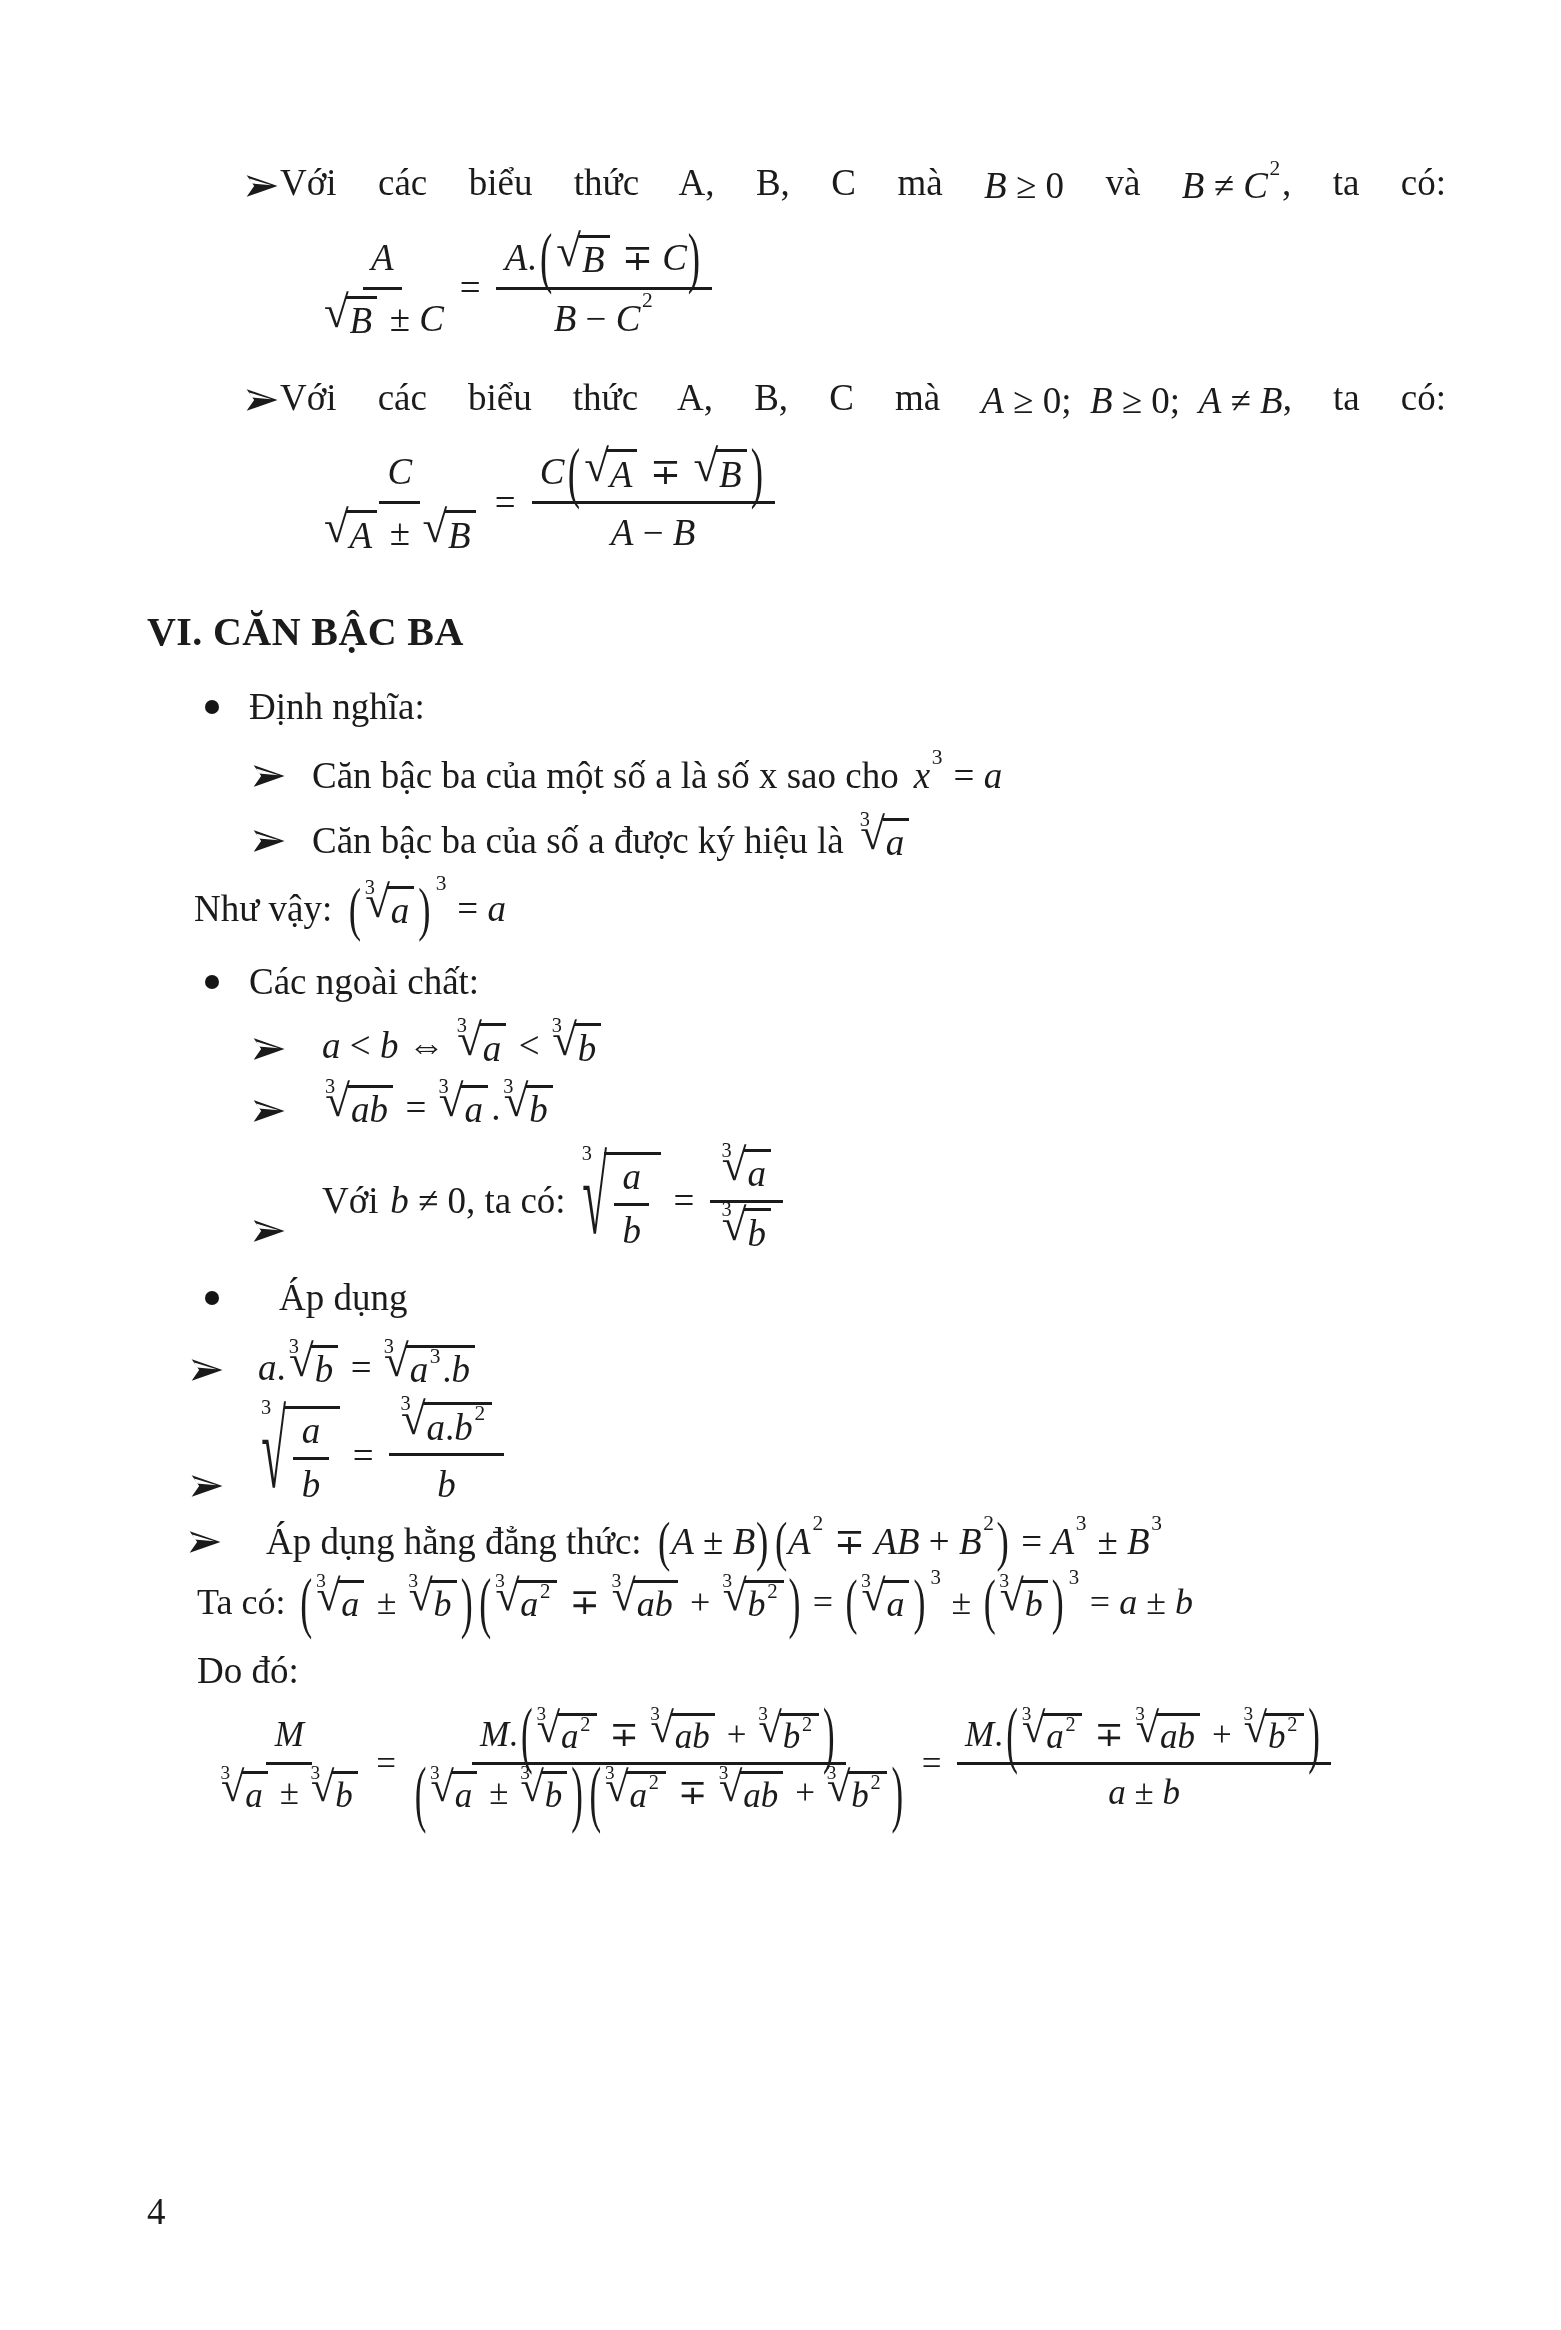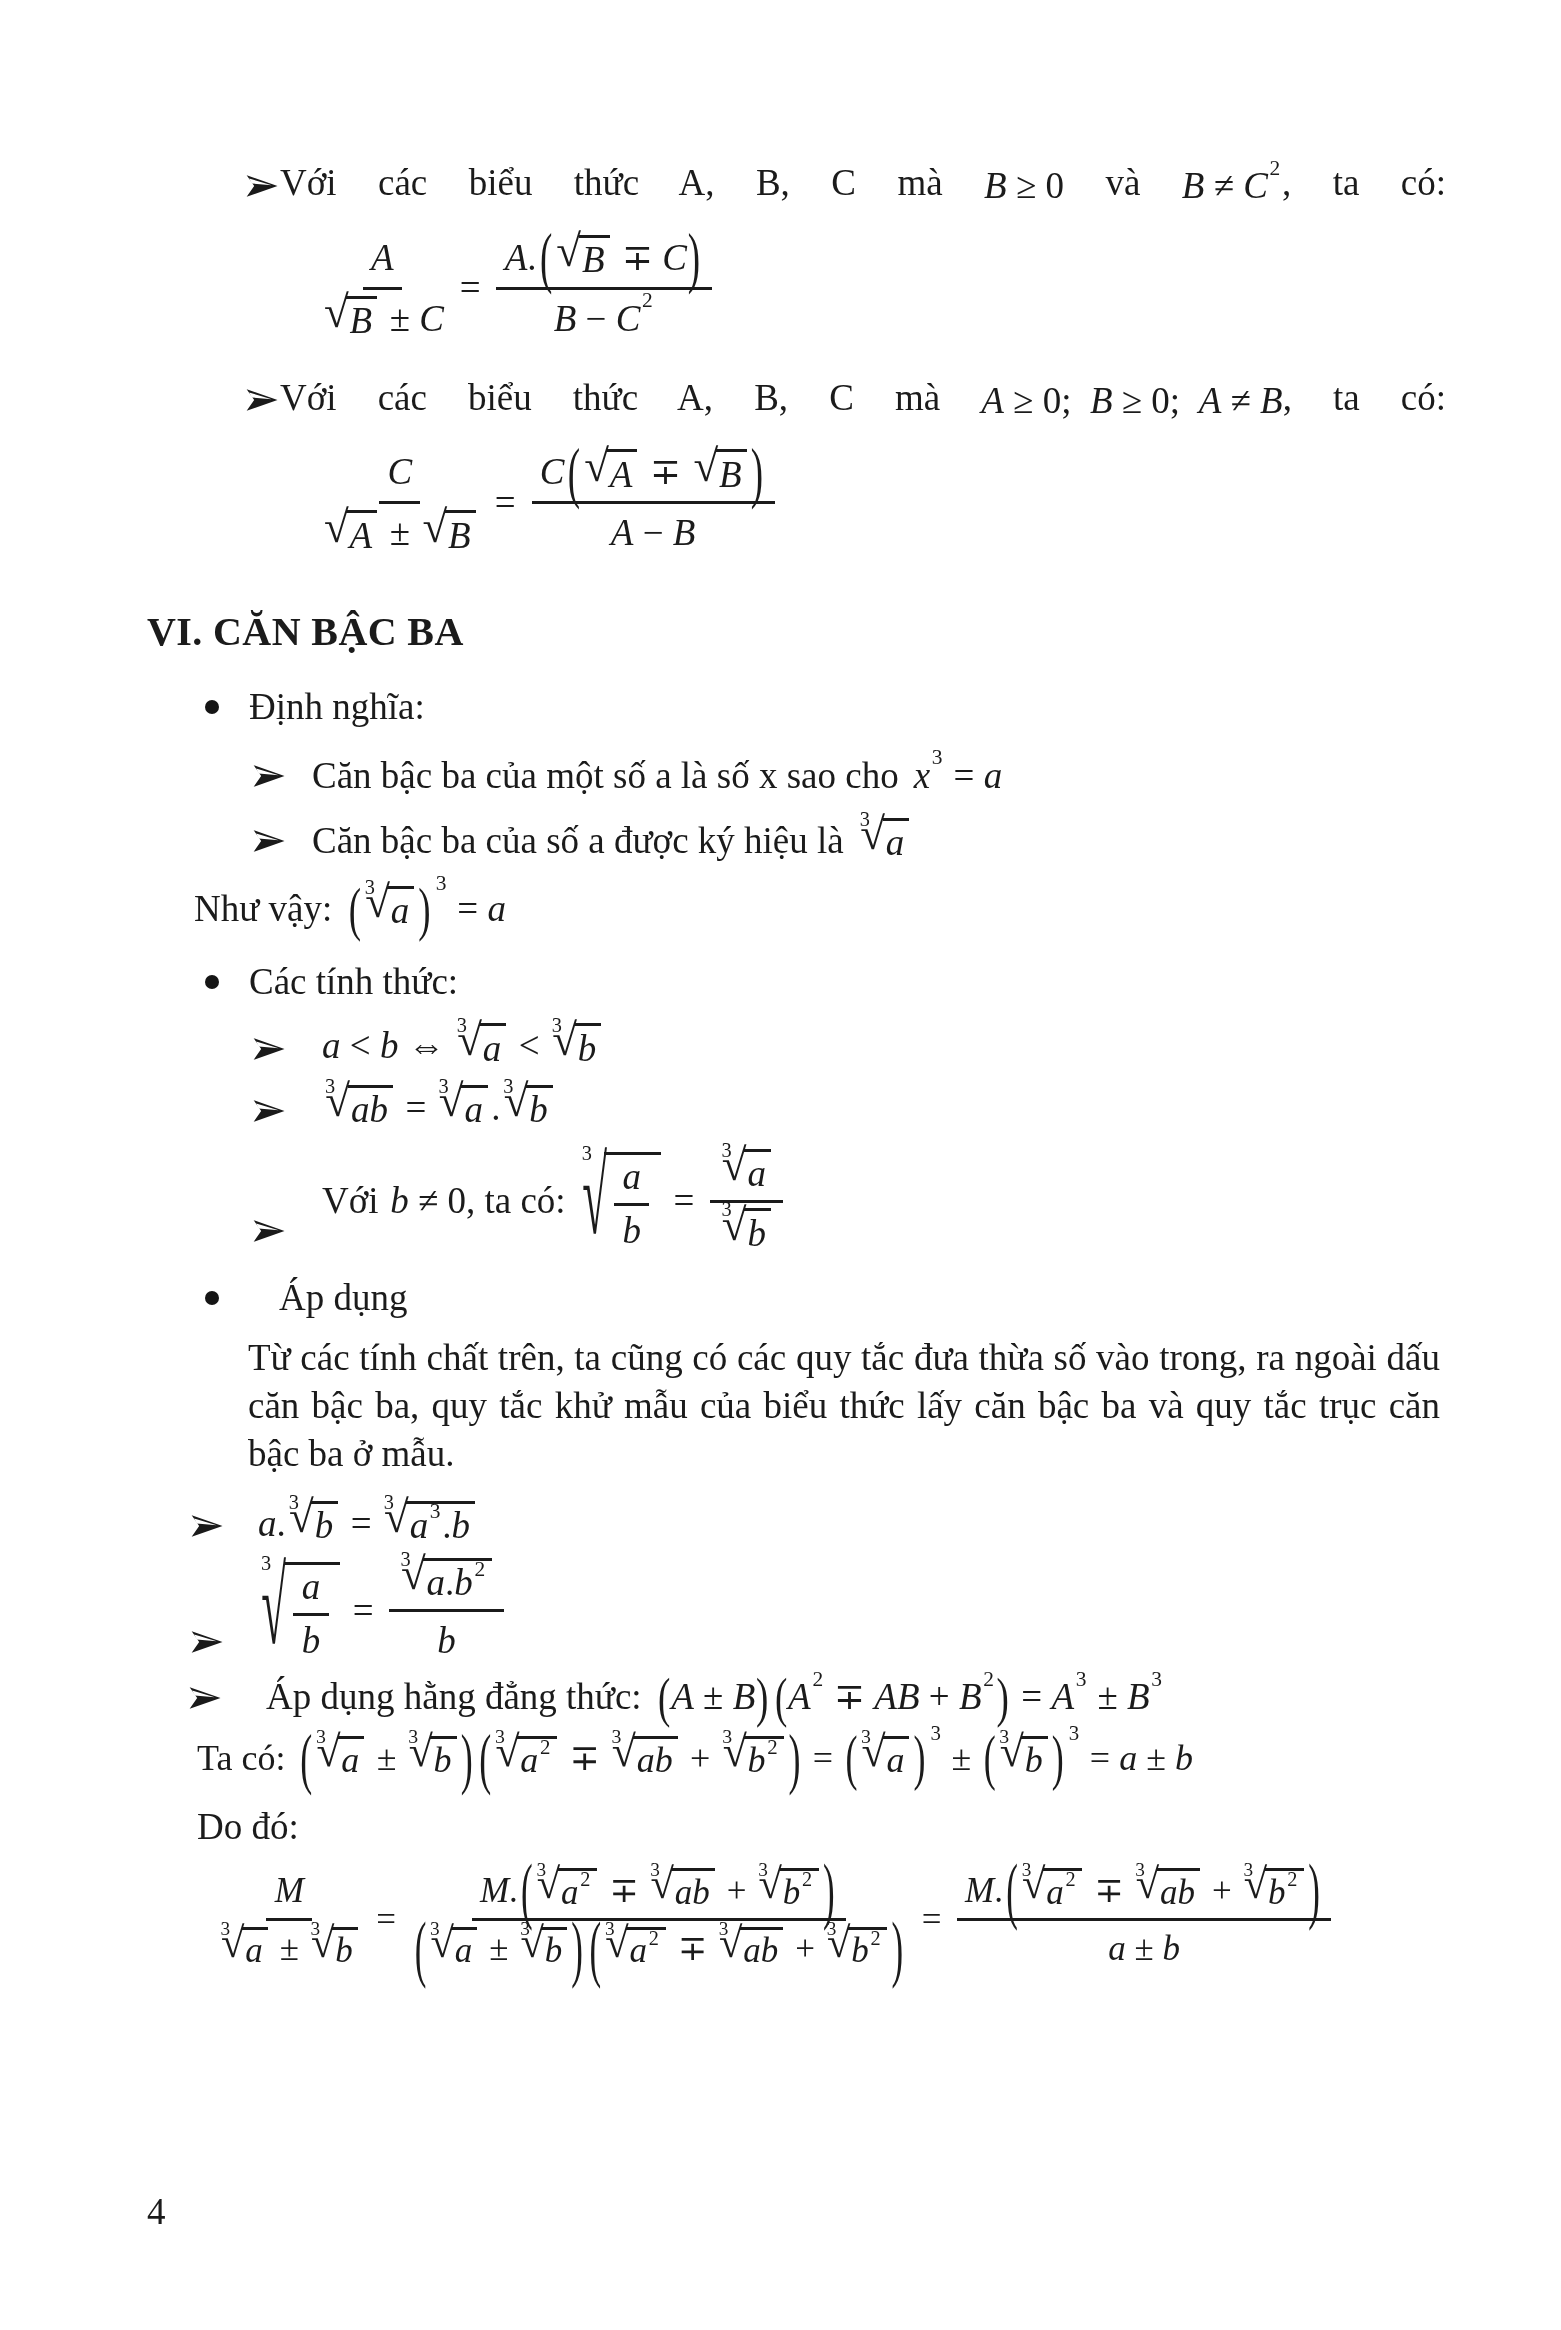--- a/index.html
+++ b/index.html
@@ -314,21 +314,21 @@
           <span class="sp">3</span>
           <span class="mtxt"><span class="mo"> = </span><span class="mi">a</span></span>
         </span>
       </span>
   </div>
 
 
   
   <div class="bullet-row" id="b2">
     <span class="dot"></span>
-    <span>Các tính thức:</span>
+    <span>Các ngoài chất:</span>
   </div>
 
   <div class="row" id="a4">
     <span class="amark">
       <svg width="35" height="30" viewBox="0 0 42 36">
           <polygon points="2,5 39,18 2,31 11,18" fill="#1a1a1a"></polygon>
           <polygon points="5,9 32,17 8,15" fill="#ffffff"></polygon>
         </svg>
     </span>
     <span class="m" style="margin-left:35px">
@@ -467,21 +467,20 @@
         </span>
       </span>
   </div>
 
   
   <div class="bullet-row" id="b3">
     <span class="dot"></span>
     <span>Áp dụng</span>
   </div>
 
-  <div class="para" id="p1">Từ các tính chất trên, ta cũng có các quy tắc đưa thừa số vào trong, ra ngoài dấu căn bậc ba, quy tắc khử mẫu của biểu thức lấy căn bậc ba và quy tắc trục căn bậc ba ở mẫu.</div>
 
   <div class="row" id="a7">
     <span class="amark">
       <svg width="35" height="30" viewBox="0 0 42 36">
           <polygon points="2,5 39,18 2,31 11,18" fill="#1a1a1a"></polygon>
           <polygon points="5,9 32,17 8,15" fill="#ffffff"></polygon>
         </svg>
     </span>
     <span class="m" style="margin-left:33px">
         <span class="mrow">

